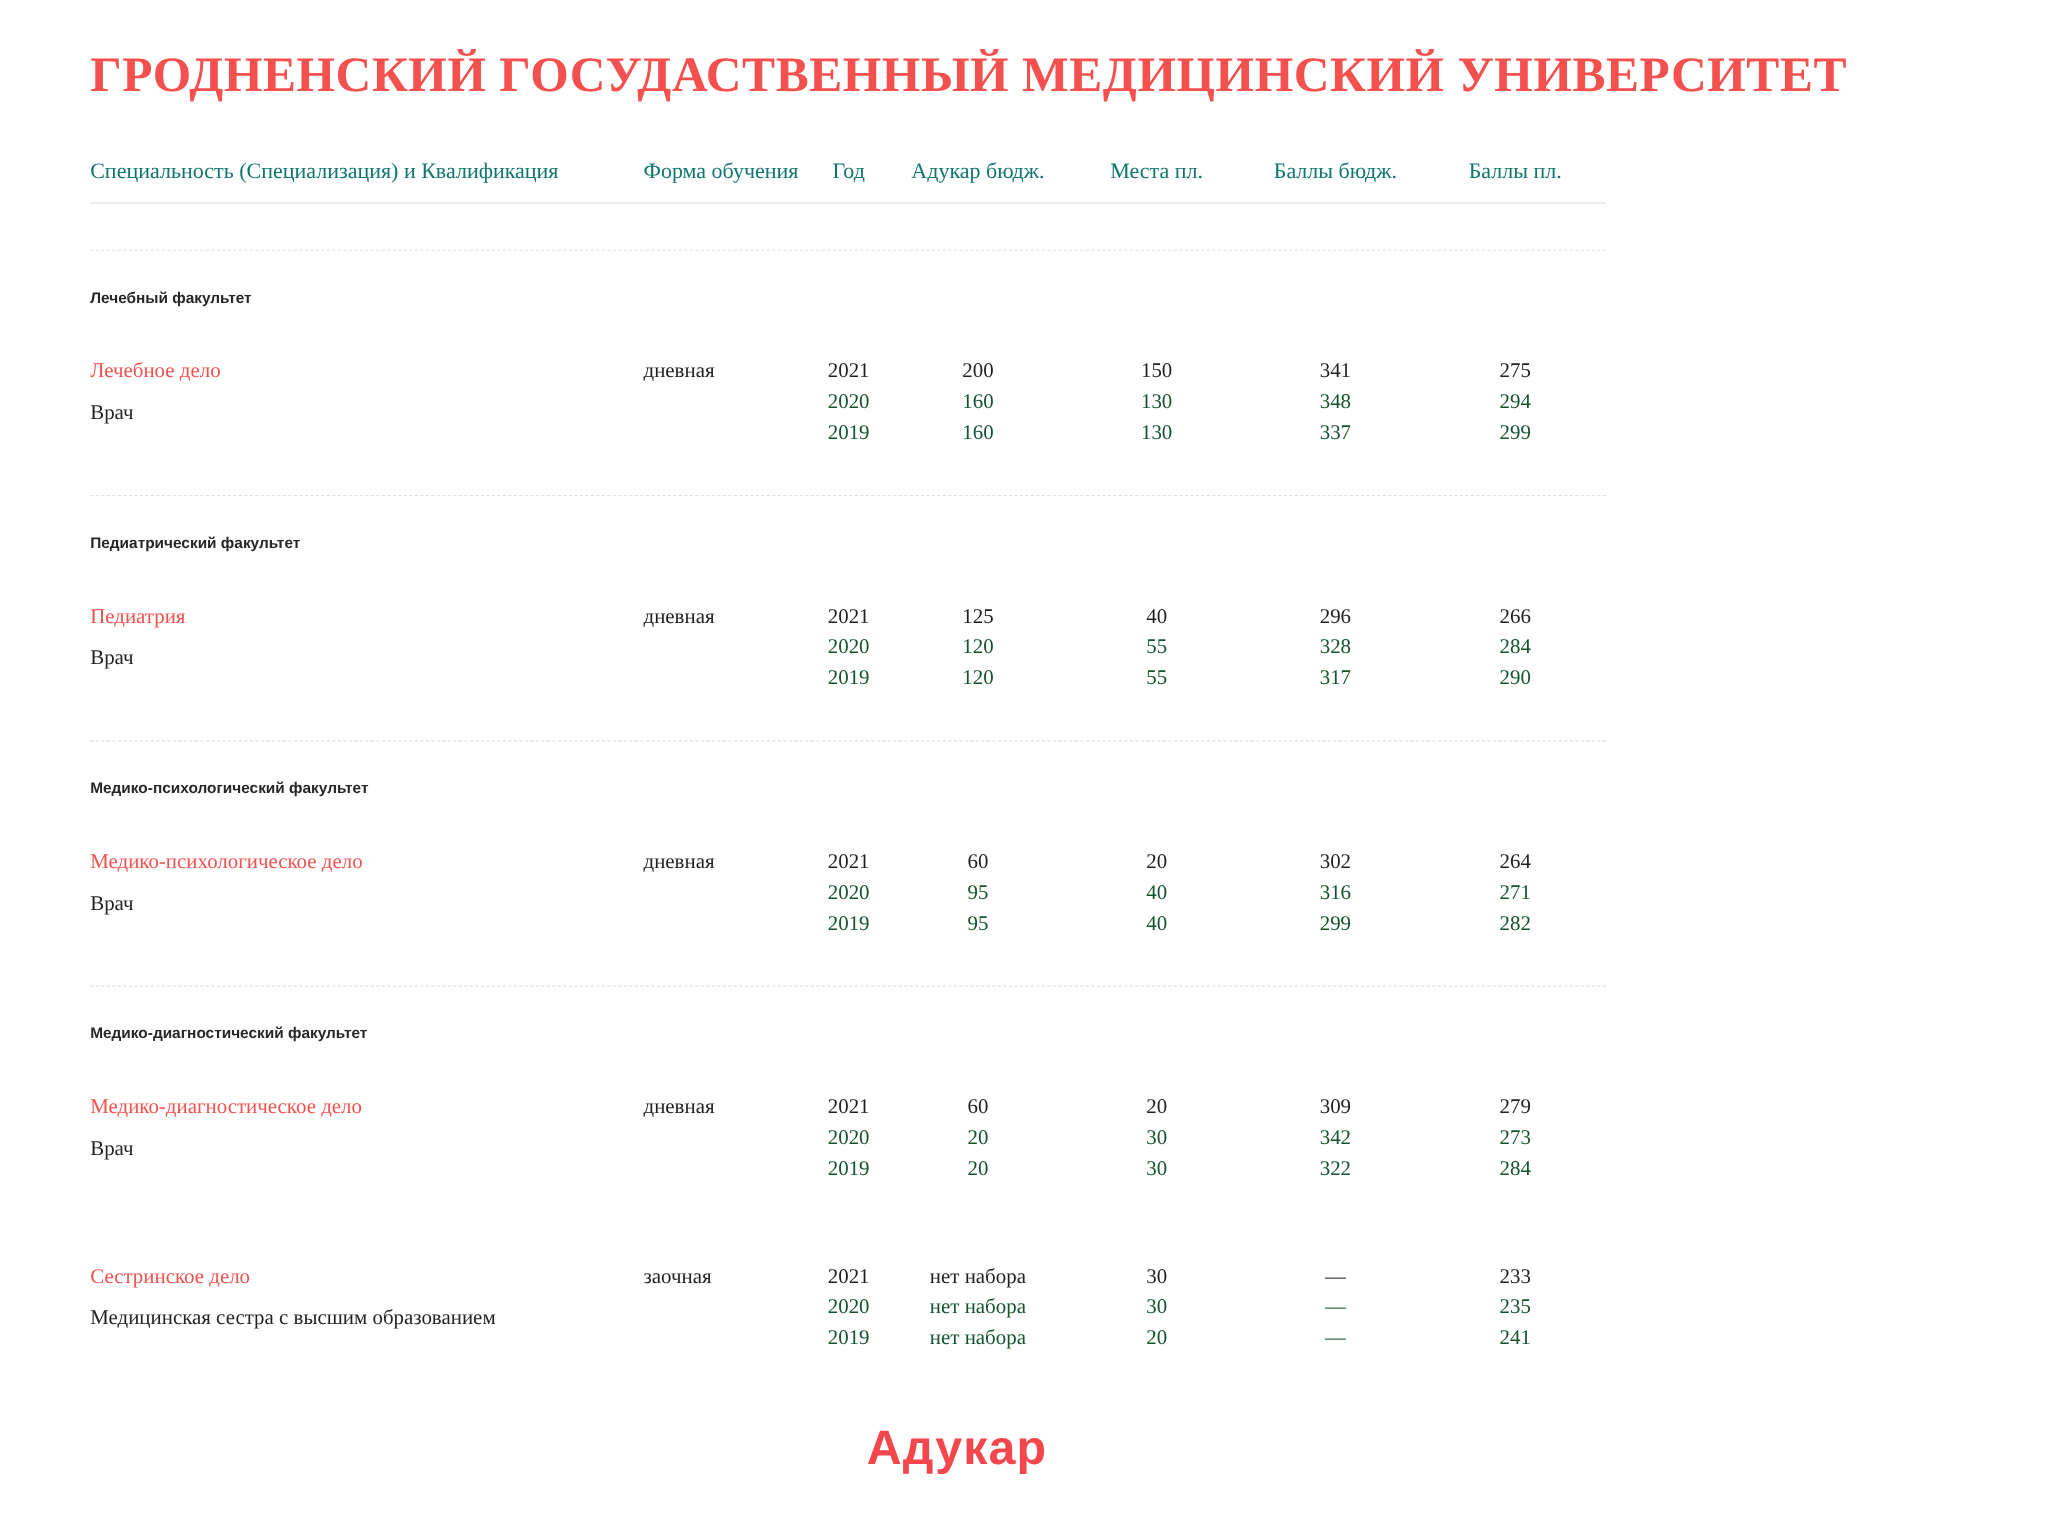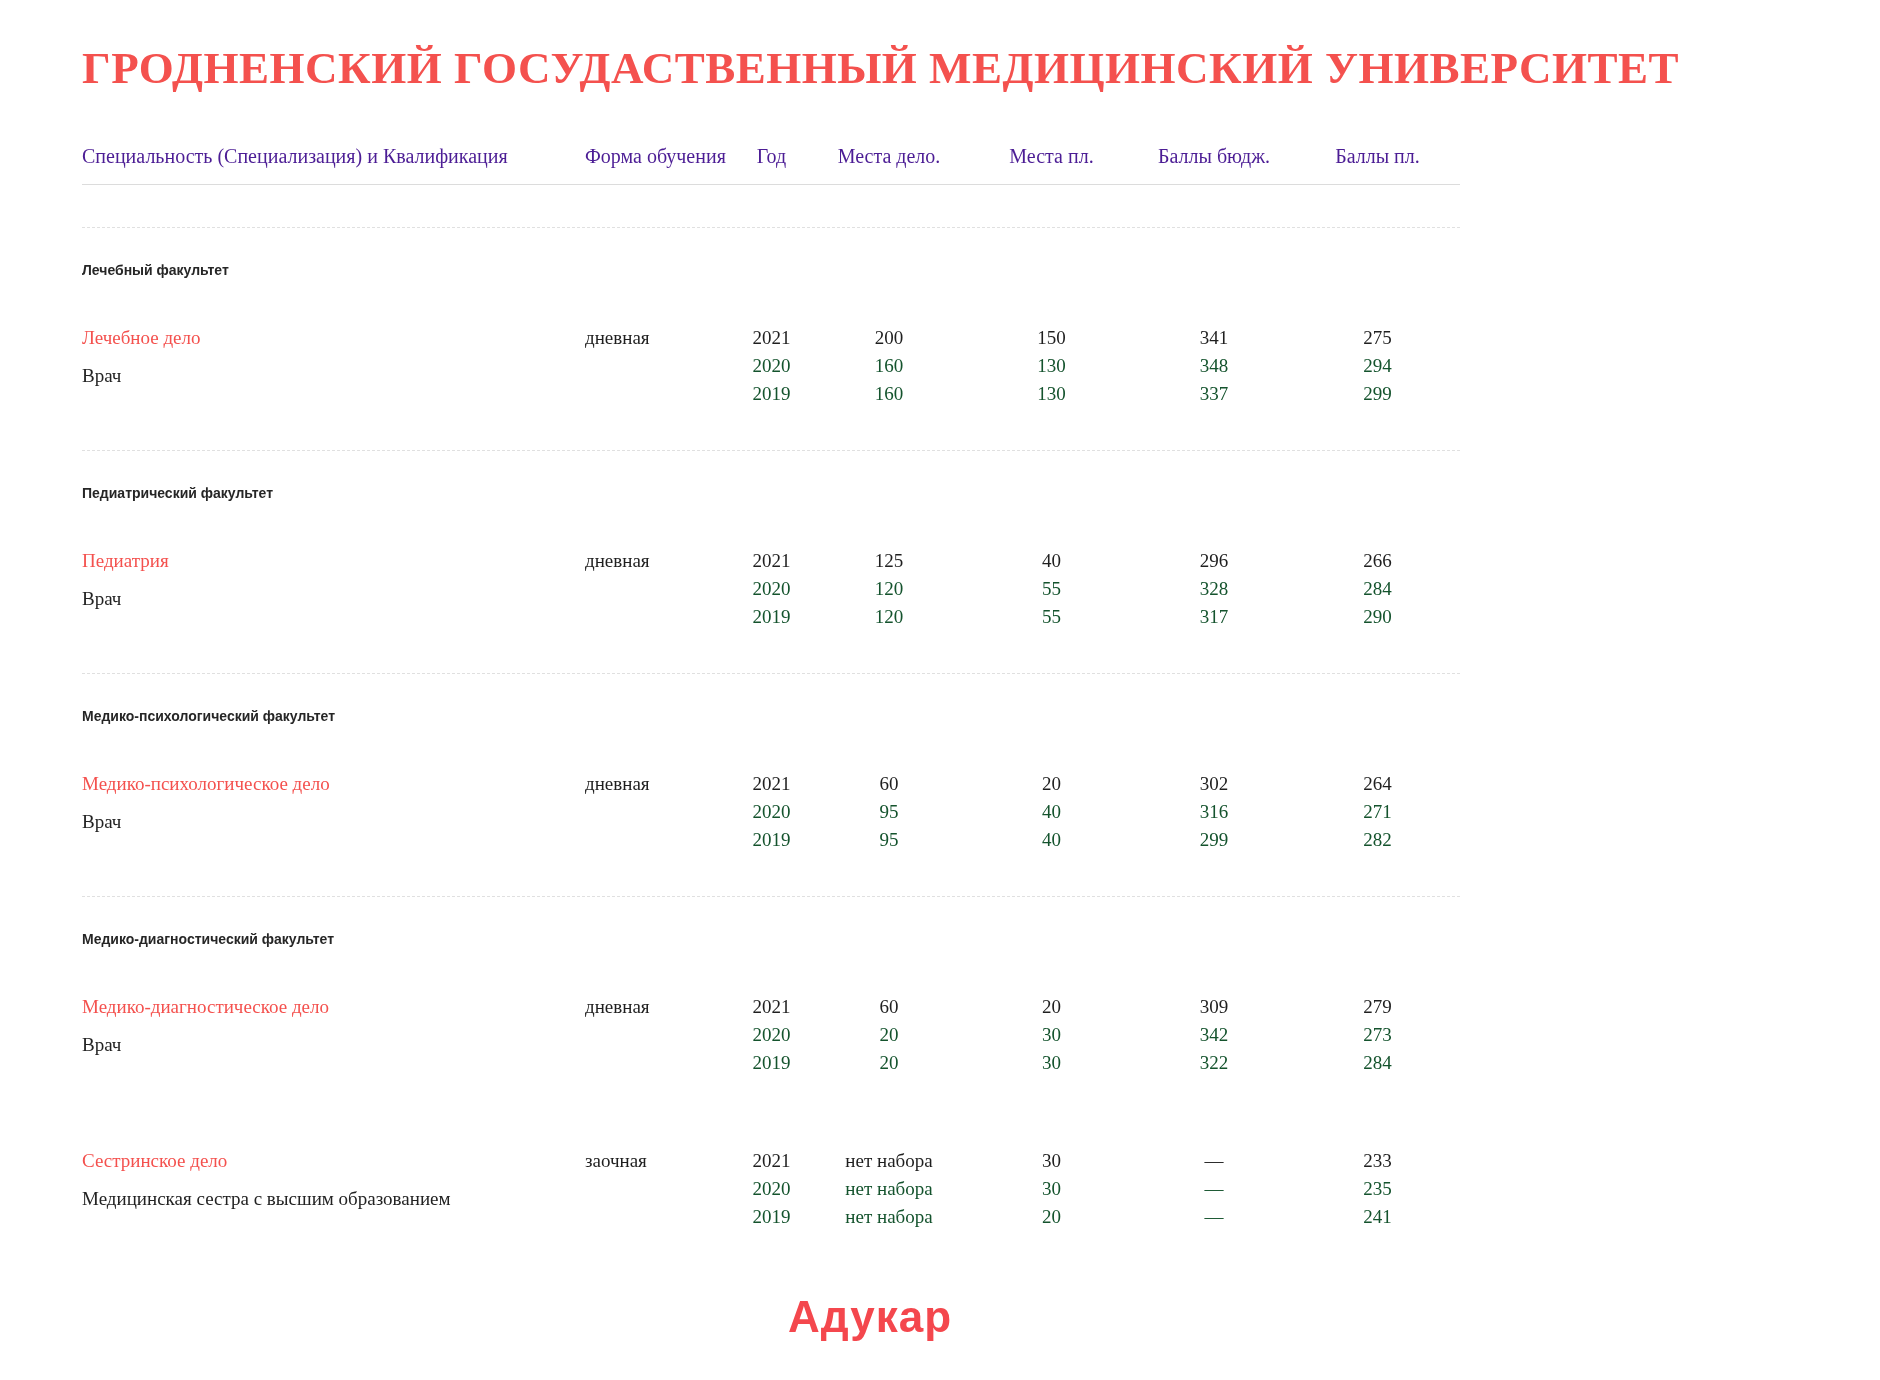--- a/index.html
+++ b/index.html
@@ -28,21 +28,21 @@
     display:grid;
     grid-template-columns:503px 150px 73px 162px 163px 162px 165px;
     align-items:start;
   }
   .cell { font-size:19px; line-height:28px; }
   .num { text-align:center; }
 
   .table-header { margin-top:48px; }
   .table-header .cell {
     font-size:20px;
-    color:#4c1d95;
+    color:#0f766e;
     white-space:nowrap;
   }
   .header-rule {
     margin-top:14px;
     border-top:1px solid #dcdcdc;
     height:0;
   }
 
   .section-divider {
     margin-top:42px;
@@ -96,21 +96,21 @@
 <body>
 
 <div class="page">
 
   <h1 class="page-title">ГРОДНЕНСКИЙ ГОСУДАСТВЕННЫЙ МЕДИЦИНСКИЙ УНИВЕРСИТЕТ</h1>
 
   <div class="grid-row table-header">
     <div class="cell">Специальность (Специализация) и Квалификация</div>
     <div class="cell">Форма обучения</div>
     <div class="cell num">Год</div>
-    <div class="cell num">Места дело.</div>
+    <div class="cell num">Адукар бюдж.</div>
     <div class="cell num">Места пл.</div>
     <div class="cell num">Баллы бюдж.</div>
     <div class="cell num">Баллы пл.</div>
   </div>
   <div class="header-rule"></div>
 
   <div id="table-body">
       <div class="section-divider"></div>
       <div class="faculty-heading">Лечебный факультет</div>
       <div class="grid-row prow">

